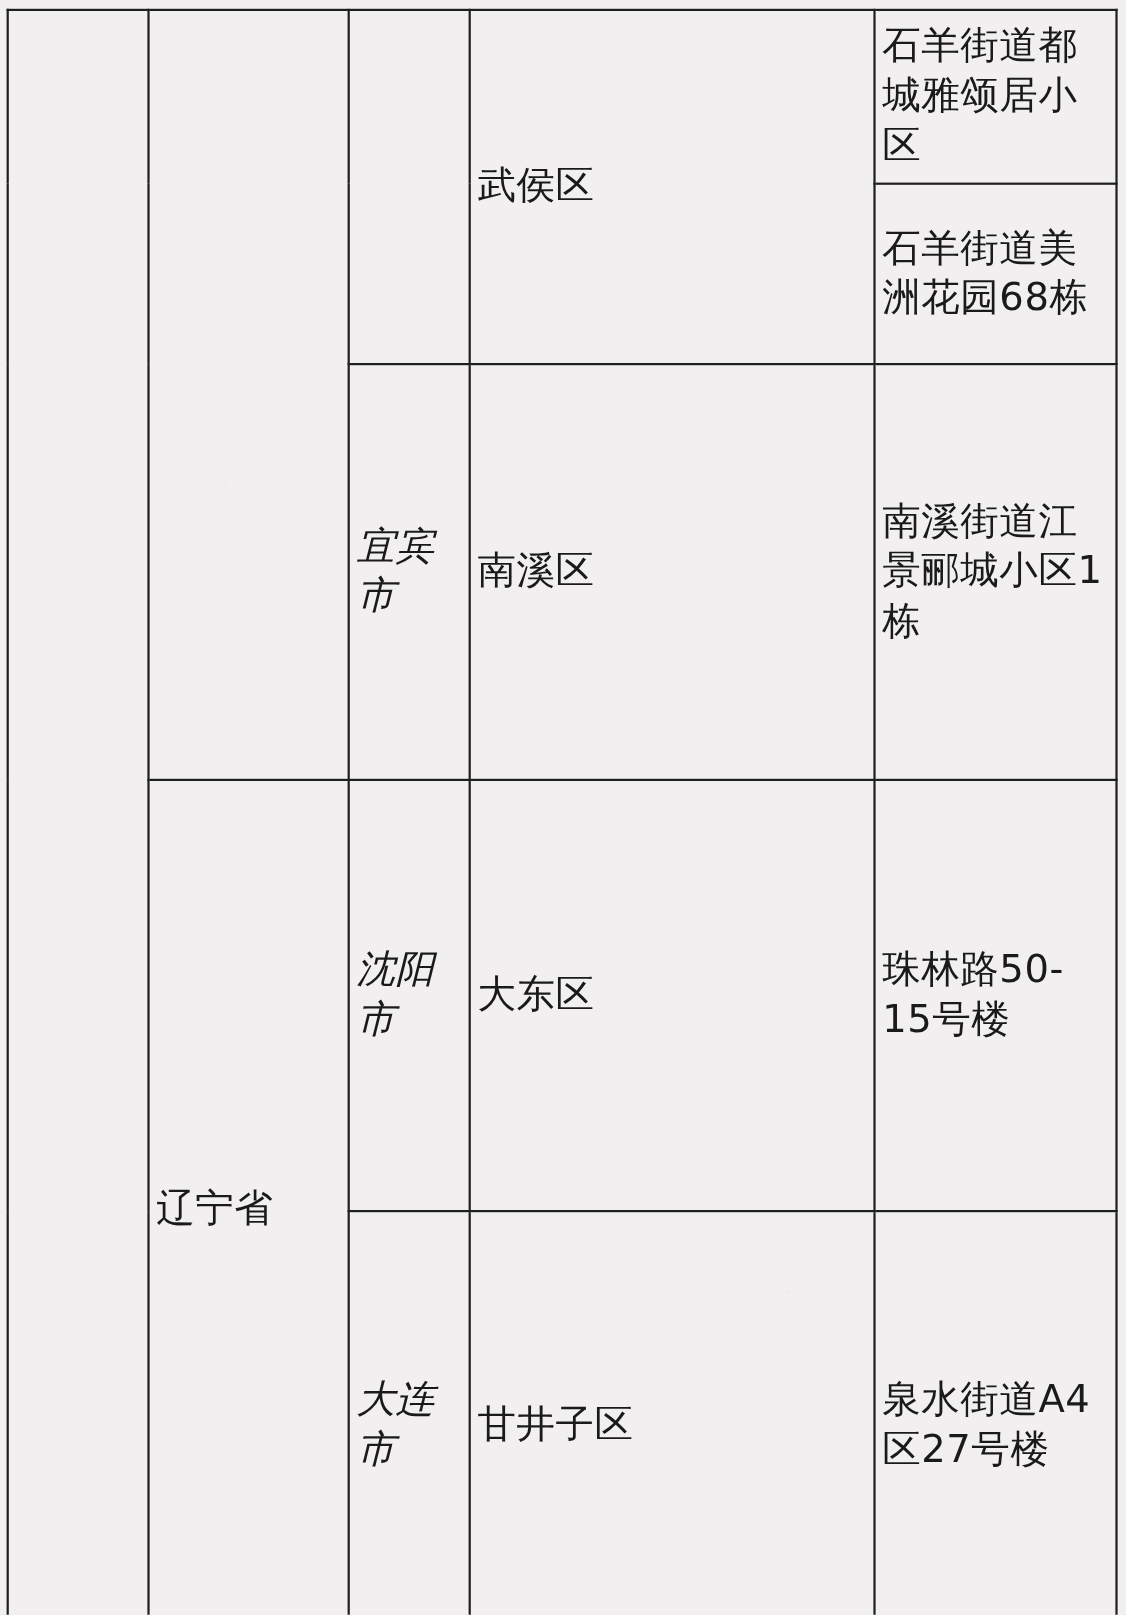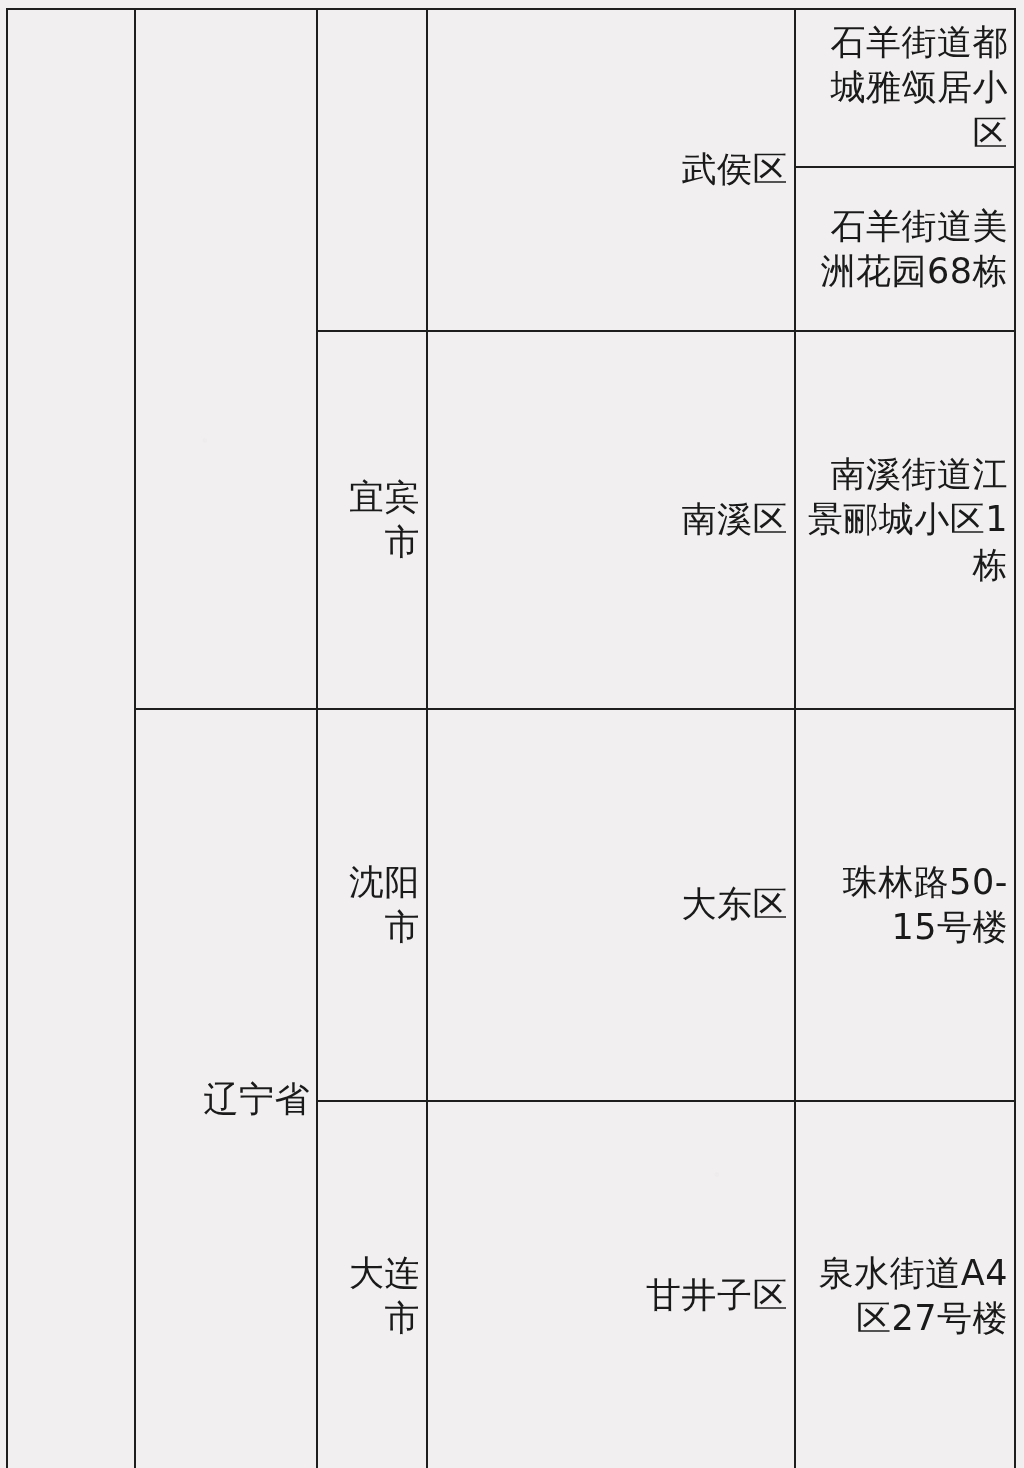--- a/index.html
+++ b/index.html
@@ -30,41 +30,42 @@
     left: 6px;
     top: 8px;
     width: 1008px;
     height: 1452px;
     border-collapse: collapse;
     table-layout: fixed;
   }
 
   table.doc-table td {
     border: 2px solid #1e1e1e;
-    text-align: right;
+    text-align: left;
     vertical-align: middle;
     font-size: 35px;
     line-height: 1.30;
     letter-spacing: 0.5px;
     padding: 2px 6px;
     background: transparent;
   }
 
   
   col.c-blank-left { width: 128px; }
   col.c-province   { width: 182px; }
   col.c-city       { width: 110px; }
   col.c-district   { width: 368px; }
   col.c-address    { width: 220px; }
 
   td.blank { font-size: 0; }
 
   td.city-vert {
     font-size: 35px;
     line-height: 1.22;
+    font-style: italic;
   }
 
   td.province {
     font-size: 35px;
   }
 </style>
 </head>
 <body>
 
 <div class="page">

